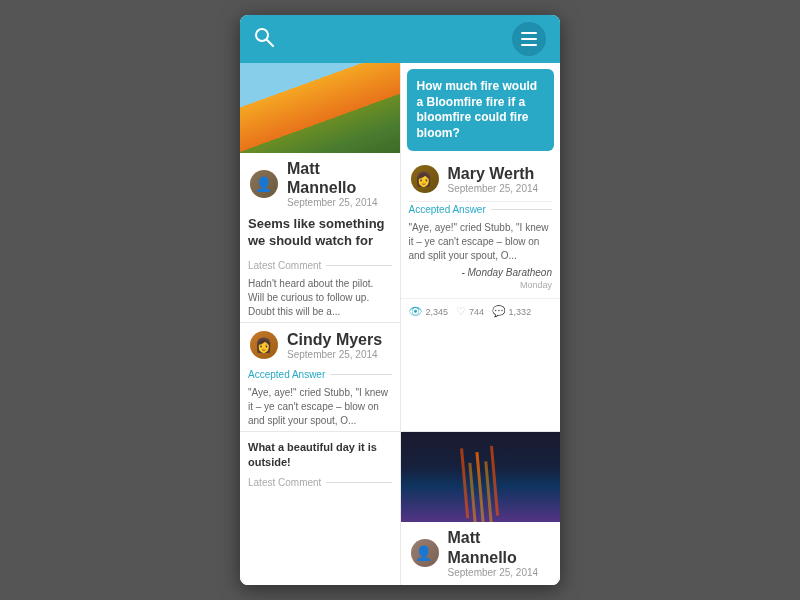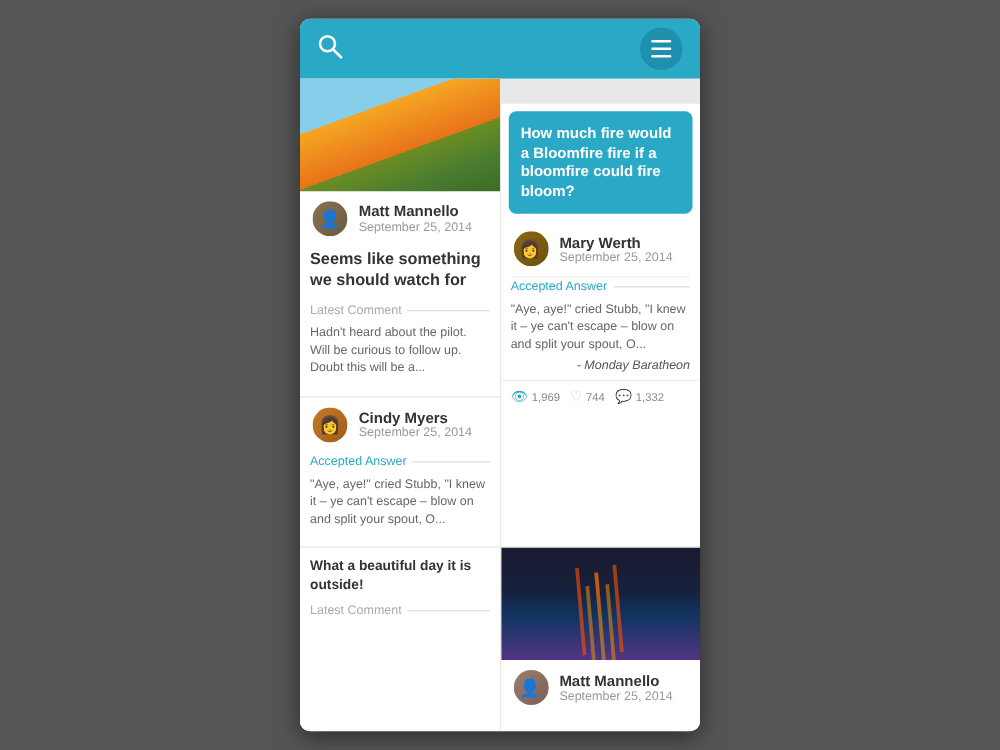--- a/index.html
+++ b/index.html
@@ -122,21 +122,21 @@
       justify-content: center;
       font-size: 14px;
       font-weight: bold;
       color: white;
     }
     .avatar-man { background: linear-gradient(135deg, #8B7355, #6b5a3e); }
     .avatar-woman { background: linear-gradient(135deg, #8B6914, #6b4f0e); }
     .avatar-cindy { background: linear-gradient(135deg, #c47a2a, #a05c15); }
     .avatar-matt2 { background: linear-gradient(135deg, #9B8070, #7a6055); }
     .user-name {
-      font-size: 12px;
+      font-size: 16px;
       font-weight: 600;
       color: #333;
       line-height: 1.2;
     }
     .user-date {
       font-size: 10px;
       color: #999;
     }
     .post-title {
       font-size: 13px;
@@ -208,21 +208,21 @@
       color: #888;
     }
     .stat-icon {
       font-size: 11px;
     }
     .eye-icon { color: #29a9c5; }
     .heart-icon { color: #ccc; }
     .bubble-icon { color: #ccc; }
     
     .card-left-top { grid-column: 1; grid-row: 1; }
-    .card-right-top { grid-column: 2; grid-row: 1 / 3; margin-top: 20px; }
+    .card-right-top { grid-column: 2; grid-row: 1 / 3; }
     .card-left-mid { grid-column: 1; grid-row: 2; }
     .card-left-bottom { grid-column: 1; grid-row: 3; }
     .card-right-bottom { grid-column: 2; grid-row: 3; }
 
     .divider-line {
       height: 1px;
       background: #eee;
       margin: 0 8px;
     }
   </style>
@@ -272,24 +272,25 @@
         </div>
         <div>
           <div class="user-name">Mary Werth</div>
           <div class="user-date">September 25, 2014</div>
         </div>
       </div>
       <div class="divider-line"></div>
       <div class="accepted-label">Accepted Answer</div>
       <div class="comment-text">"Aye, aye!" cried Stubb, "I knew it – ye can't escape – blow on and split your spout, O...</div>
       <div class="comment-author">- Monday Baratheon</div>
+      <div class="comment-date">Monday</div>
       <div class="stats-row">
         <div class="stat-item">
           <span class="stat-icon eye-icon">👁</span>
-          <span>1,969</span>
+          <span>2,345</span>
         </div>
         <div class="stat-item">
           <span class="stat-icon heart-icon">♡</span>
           <span>744</span>
         </div>
         <div class="stat-item">
           <span class="stat-icon bubble-icon">💬</span>
           <span>1,332</span>
         </div>
       </div>

